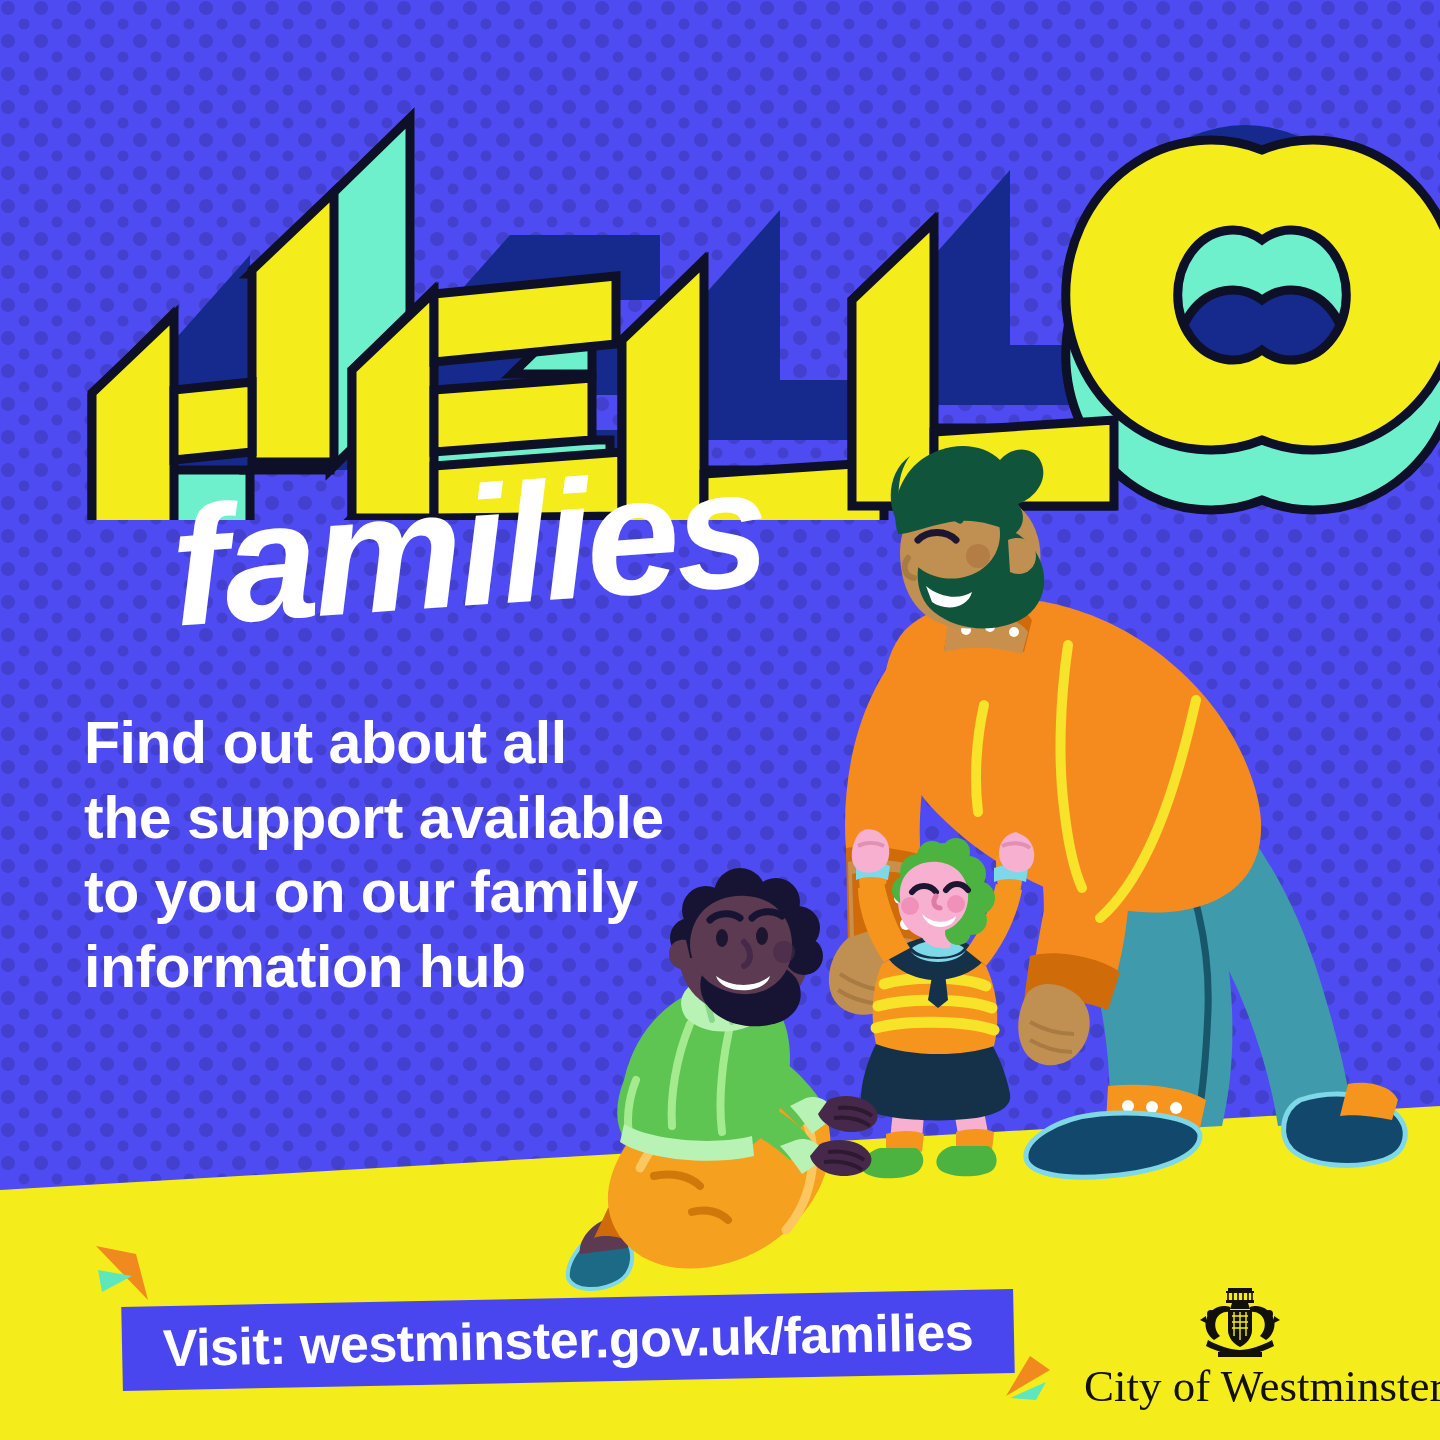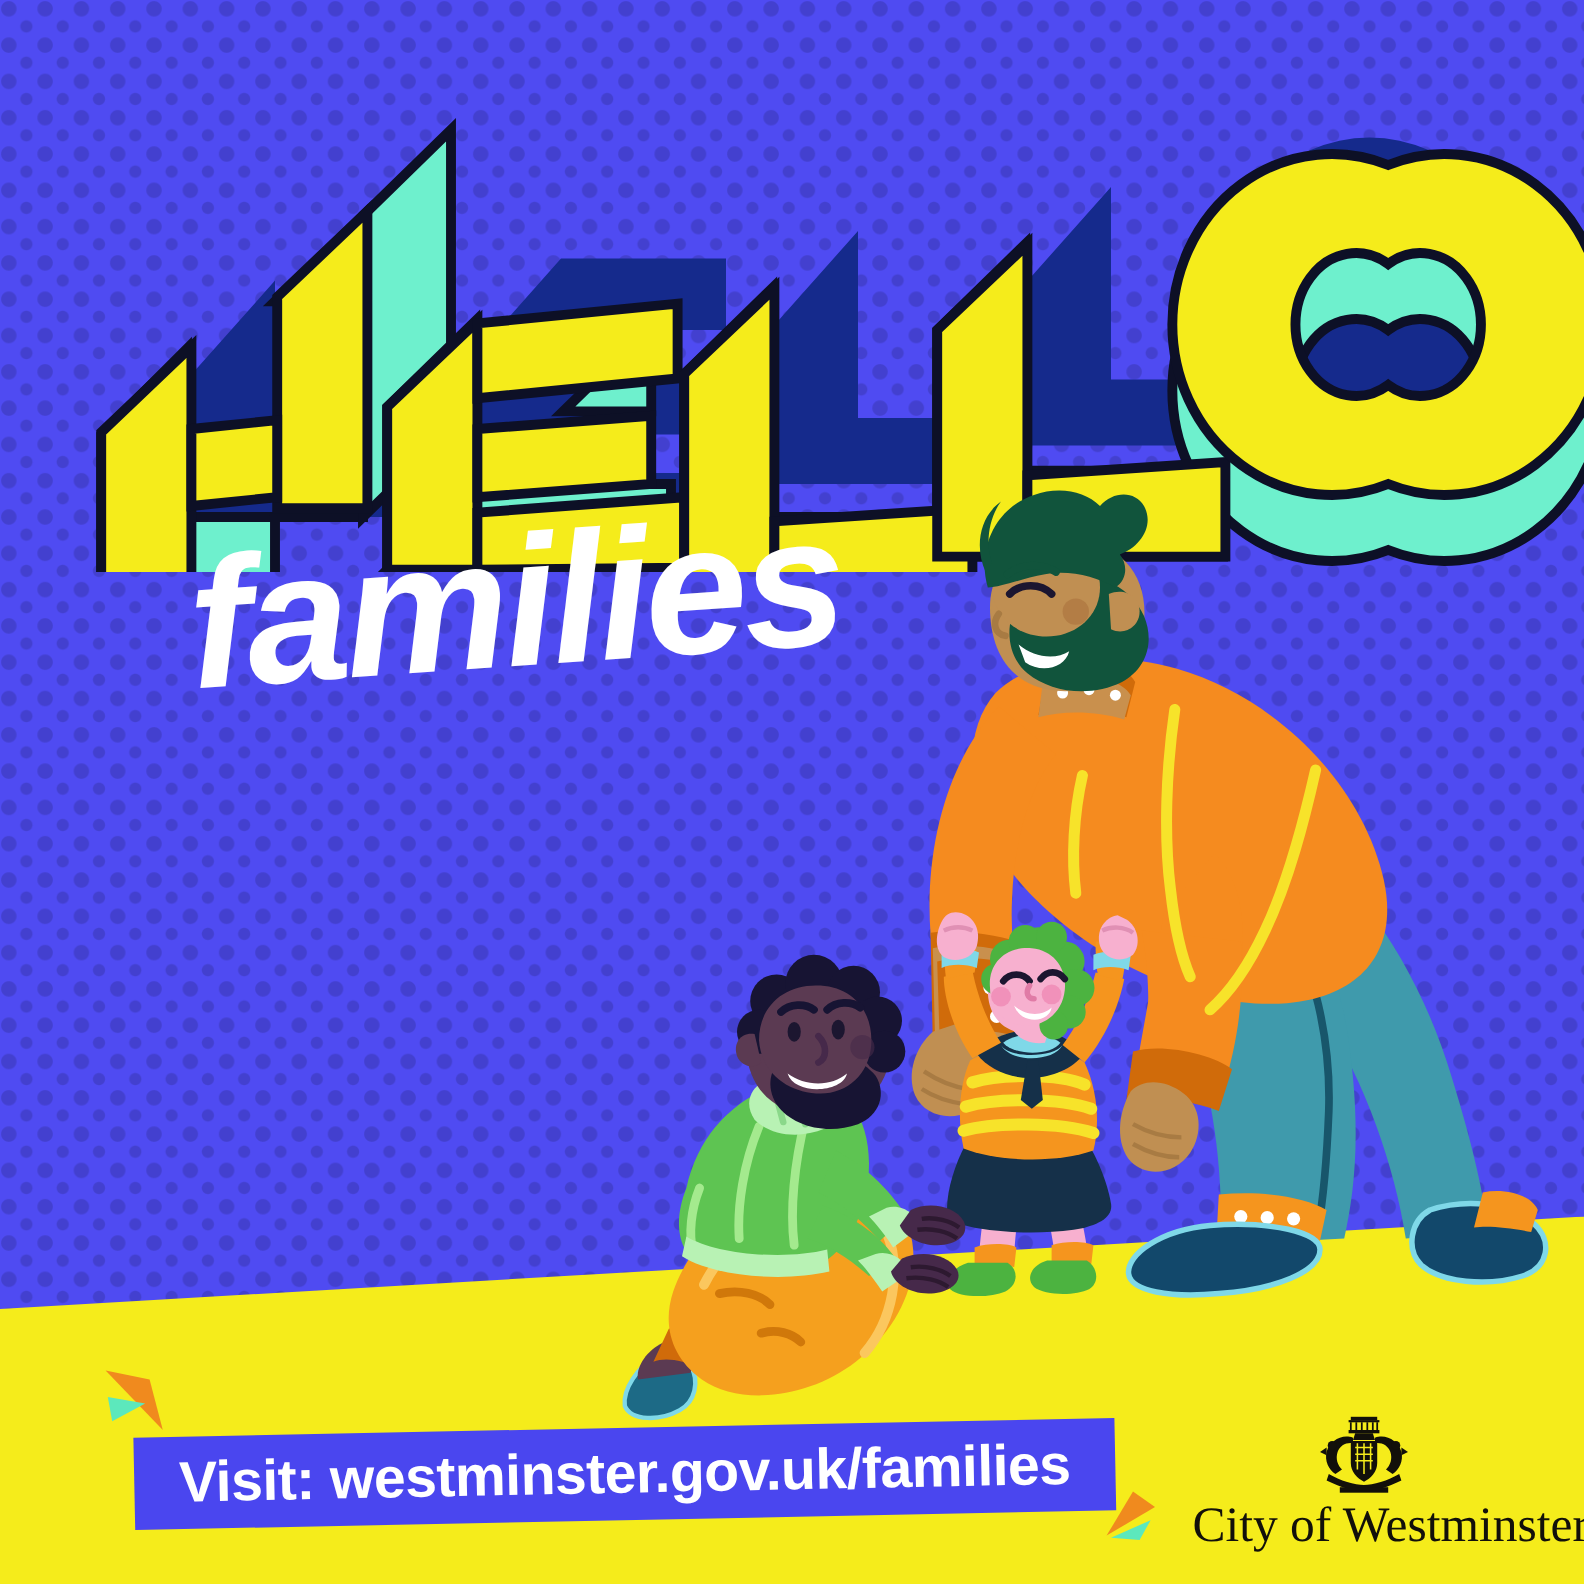--- a/index.html
+++ b/index.html
@@ -220,20 +220,24 @@
         <path d="M934 432 L1114 420 L1114 506 L934 506 Z"></path>
 
         <path d="M1262 210 A145 155 0 1 0 1262 500 A145 155 0 1 0 1262 210 Z
                  M1262 300 A55 65 0 1 1 1262 410 A55 65 0 1 1 1262 300 Z" transform="translate(0,-60)"></path>
       </g>
     </svg>
   </div>
 
   <div class="families">families</div>
 
+  <div class="body-copy">Find out about all
+the support available
+to you on our family
+information hub</div>
 
   <div class="ground"></div>
 
   <div class="illo">
     <svg viewBox="0 0 1440 1440" xmlns="http://www.w3.org/2000/svg">
 
       <g>
 
         <path d="M1175 760 C1235 800 1290 880 1320 980 C1340 1045 1350 1090 1352 1120
                  L1278 1126 C1268 1060 1240 980 1200 920 C1170 876 1140 848 1118 832 Z" fill="#3f9aac"></path>

